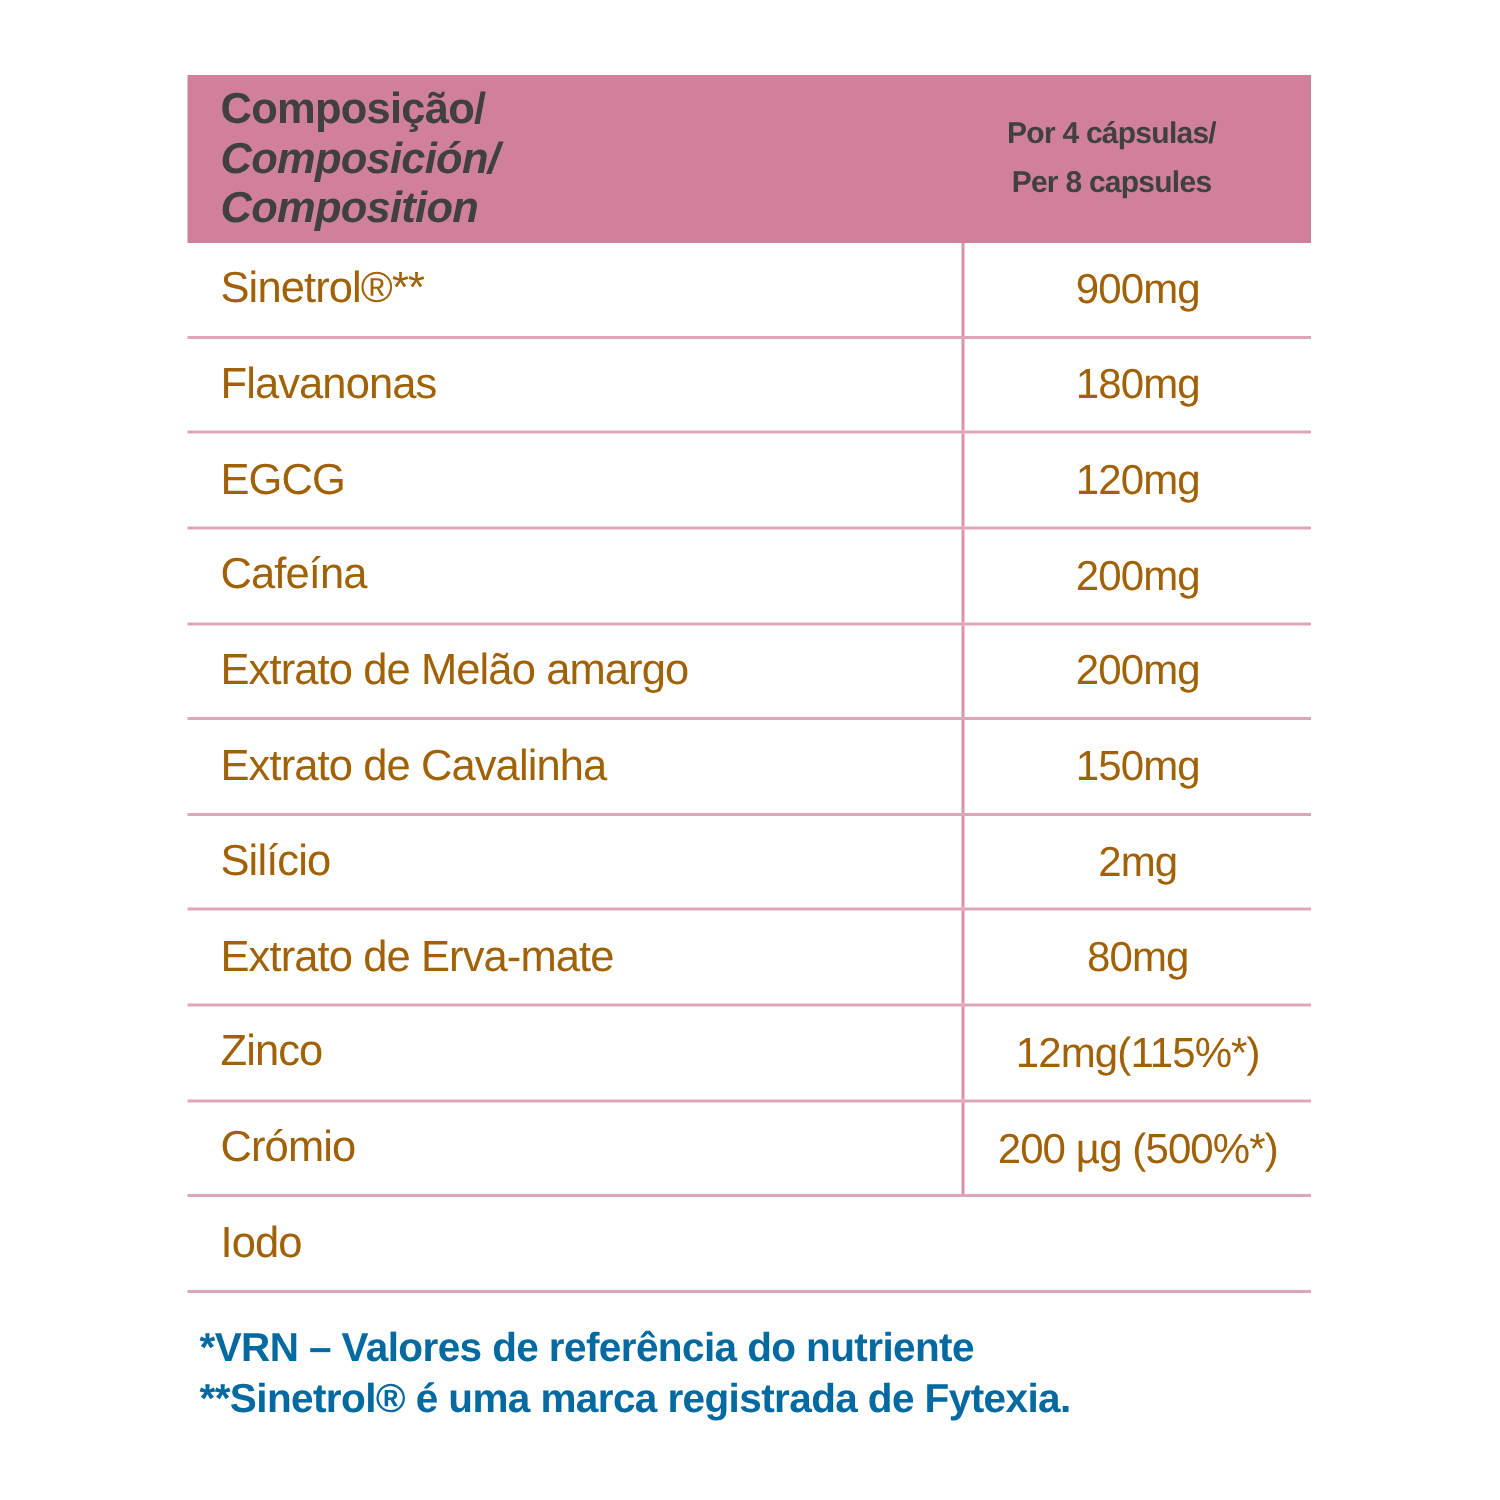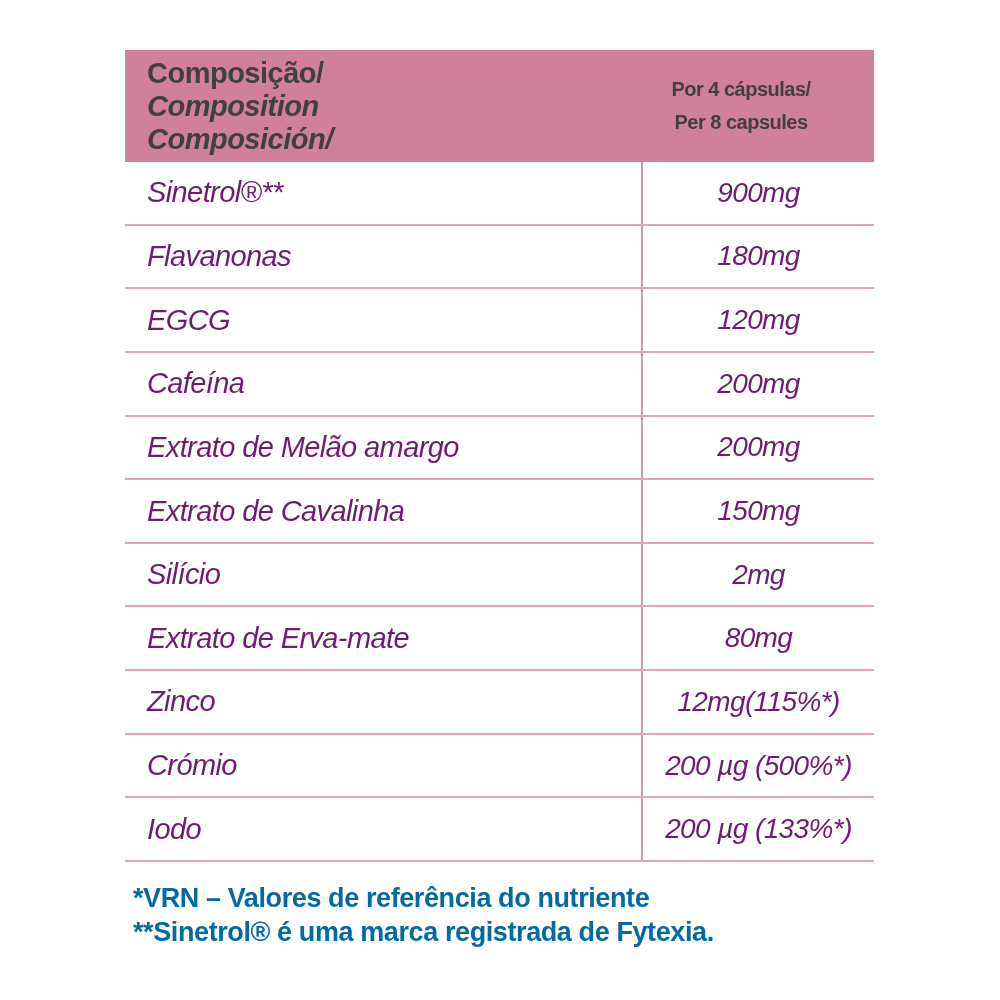--- a/index.html
+++ b/index.html
@@ -54,22 +54,21 @@
   .italic { font-style: italic; }
   .tbody {
     display: flex;
     flex-direction: column;
     height: 700px;
   }
   .trow {
     flex: 1;
     display: flex;
     border-bottom: 2px solid #dfa5b9;
-    color: #701a75;
-    font-style: italic;
+    color: #a16207;
   }
   .td-label {
     width: 483px;
     box-sizing: border-box;
     padding-left: 22px;
     display: flex;
     align-items: center;
     font-size: 29px;
     letter-spacing: -0.6px;
     white-space: nowrap;
@@ -100,22 +99,22 @@
 </head>
 <body>
 
 <div class="canvas">
 
   <div class="comp-table">
 
     <div class="thead">
       <div class="th-left">
         <span>Composição/</span>
+        <span class="italic">Composición/</span>
         <span class="italic">Composition</span>
-        <span class="italic">Composición/</span>
       </div>
       <div class="th-right">
         <span>Por 4 cápsulas/</span>
         <span>Per 8 capsules</span>
       </div>
     </div>
 
     <div class="tbody">
       <div class="trow">
         <div class="td-label">Sinetrol®**</div>
@@ -152,21 +151,20 @@
       <div class="trow">
         <div class="td-label">Zinco</div>
         <div class="td-value">12mg(115%*)</div>
       </div>
       <div class="trow">
         <div class="td-label">Crómio</div>
         <div class="td-value">200 µg (500%*)</div>
       </div>
       <div class="trow">
         <div class="td-label">Iodo</div>
-        <div class="td-value">200 µg (133%*)</div>
       </div>
     </div>
 
   </div>
 
   <div class="footnotes">
     <div>*VRN – Valores de referência do nutriente</div>
     <div>**Sinetrol® é uma marca registrada de Fytexia.</div>
   </div>
 

